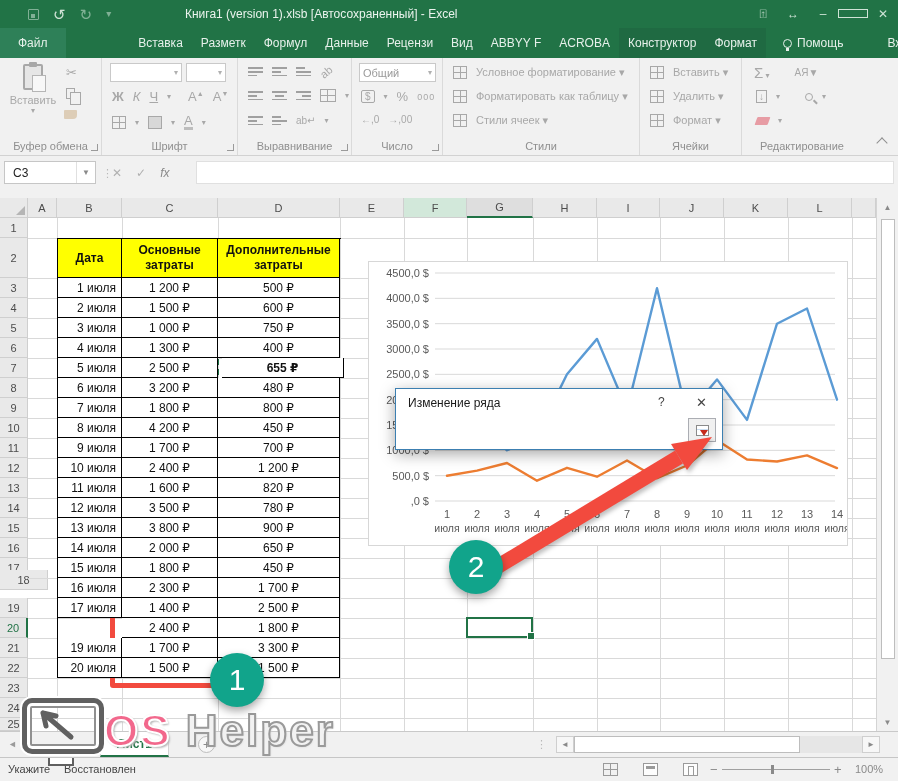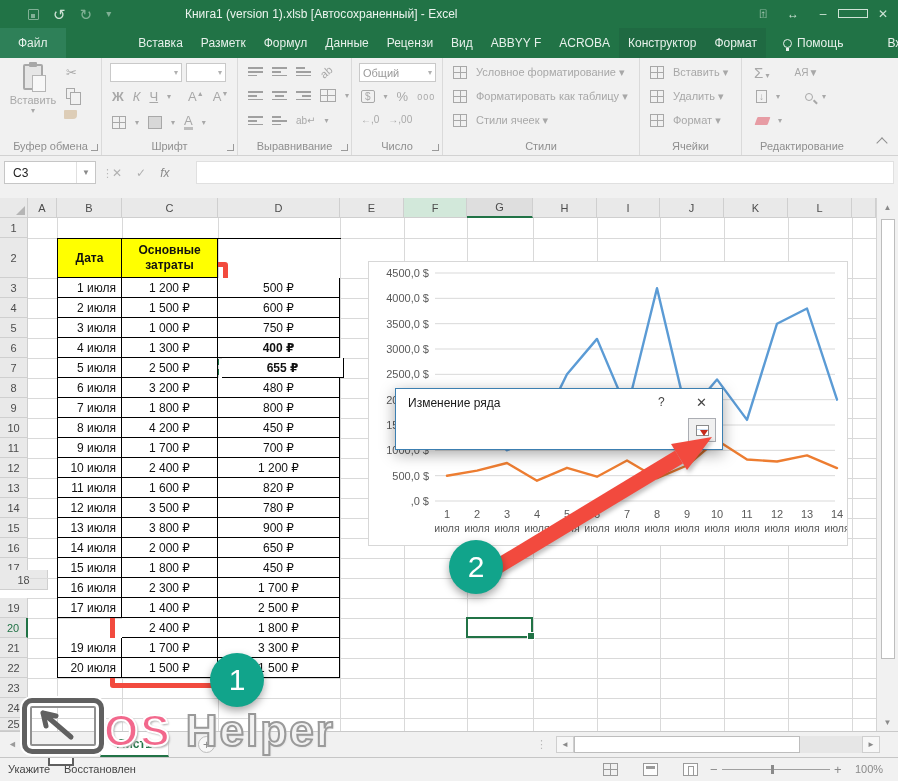--- a/index.html
+++ b/index.html
@@ -504,32 +504,33 @@
           <polyline points="78,213.7 108,208.6 138,201.0 168,218.7 198,205.8 228,214.7 258,198.5 288,216.2 318,203.5 348,178.2 378,197.5 408,199.5 438,193.4 468,206.1" fill="none" stroke="#ed7d31" stroke-width="2.4" stroke-linejoin="round" stroke-linecap="round"></polyline>
         </svg></div>
 
     <div class="redrect"></div>
     <div class="ants"></div>
     <div class="activecell"></div>
 
   <div style="position: absolute; left: 57px; top: 40px; width: 284px; height: 440px; border-left: 1px solid rgb(0, 0, 0); border-top: 1px solid rgb(0, 0, 0); z-index: 2;">
         <div class="tcell hd" style="left: 0px; top: 0px; width: 64px; height: 39px; padding: 0px 2px;">Дата</div>
         <div class="tcell hd" style="left: 64px; top: 0px; width: 96px; height: 39px; padding: 0px 2px;">Основные затраты</div>
+        <div class="tcell hd" style="left: 160px; top: 0px; width: 122px; height: 39px; padding: 0px 2px;">Дополнительные затраты</div>
         <div class="tcell date" style="left: 0px; top: 39px; width: 64px; height: 20px;">1 июля</div>
         <div class="tcell" style="left: 64px; top: 39px; width: 96px; height: 20px;">1 200 ₽</div>
         <div class="tcell" style="left: 160px; top: 39px; width: 122px; height: 20px;">500 ₽</div>
         <div class="tcell date" style="left: 0px; top: 59px; width: 64px; height: 20px;">2 июля</div>
         <div class="tcell" style="left: 64px; top: 59px; width: 96px; height: 20px;">1 500 ₽</div>
         <div class="tcell" style="left: 160px; top: 59px; width: 122px; height: 20px;">600 ₽</div>
         <div class="tcell date" style="left: 0px; top: 79px; width: 64px; height: 20px;">3 июля</div>
         <div class="tcell" style="left: 64px; top: 79px; width: 96px; height: 20px;">1 000 ₽</div>
         <div class="tcell" style="left: 160px; top: 79px; width: 122px; height: 20px;">750 ₽</div>
         <div class="tcell date" style="left: 0px; top: 99px; width: 64px; height: 20px;">4 июля</div>
         <div class="tcell" style="left: 64px; top: 99px; width: 96px; height: 20px;">1 300 ₽</div>
-        <div class="tcell" style="left: 160px; top: 99px; width: 122px; height: 20px; font-weight: bold;">400 ₽</div>
+        <div class="tcell" style="left: 160px; top: 99px; width: 122px; height: 20px;">400 ₽</div>
         <div class="tcell date" style="left: 0px; top: 119px; width: 64px; height: 20px;">5 июля</div>
         <div class="tcell" style="left: 64px; top: 119px; width: 96px; height: 20px;">2 500 ₽</div>
         <div class="tcell" style="left: 164px; top: 119px; width: 122px; height: 20px; font-weight: bold;">655 ₽</div>
         <div class="tcell date" style="left: 0px; top: 139px; width: 64px; height: 20px;">6 июля</div>
         <div class="tcell" style="left: 64px; top: 139px; width: 96px; height: 20px;">3 200 ₽</div>
         <div class="tcell" style="left: 160px; top: 139px; width: 122px; height: 20px;">480 ₽</div>
         <div class="tcell date" style="left: 0px; top: 159px; width: 64px; height: 20px;">7 июля</div>
         <div class="tcell" style="left: 64px; top: 159px; width: 96px; height: 20px;">1 800 ₽</div>
         <div class="tcell" style="left: 160px; top: 159px; width: 122px; height: 20px;">800 ₽</div>
         <div class="tcell date" style="left: 0px; top: 179px; width: 64px; height: 20px;">8 июля</div>

